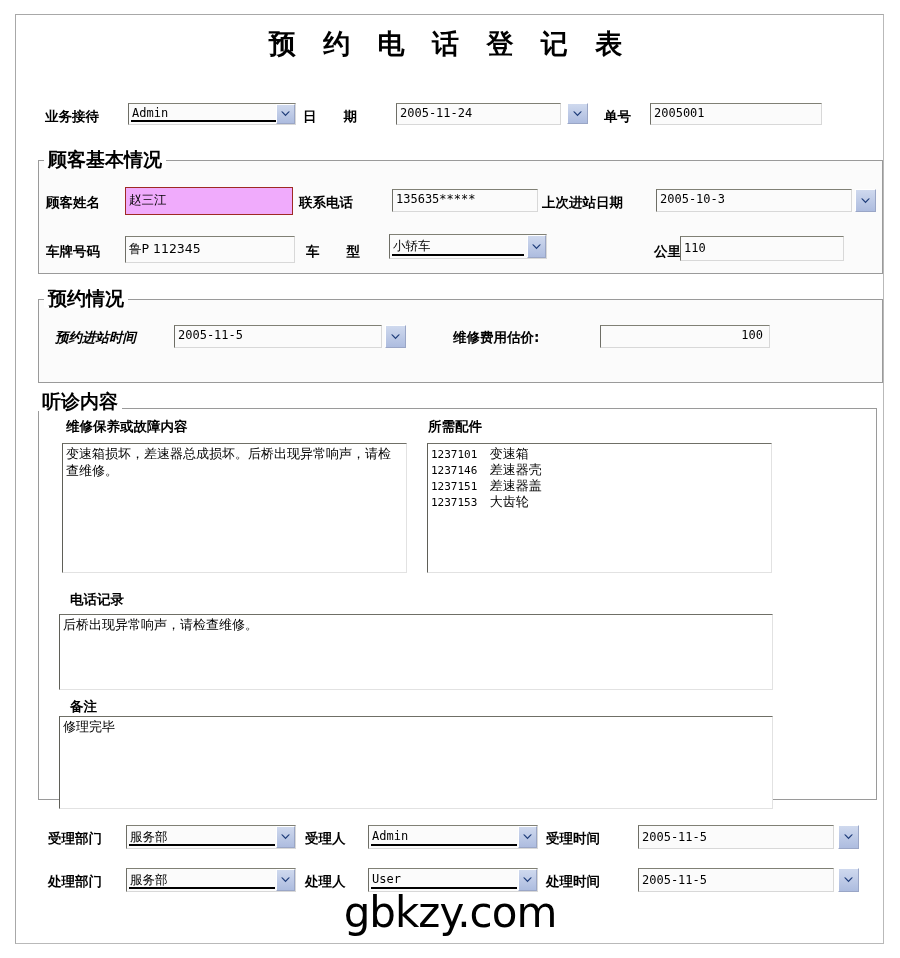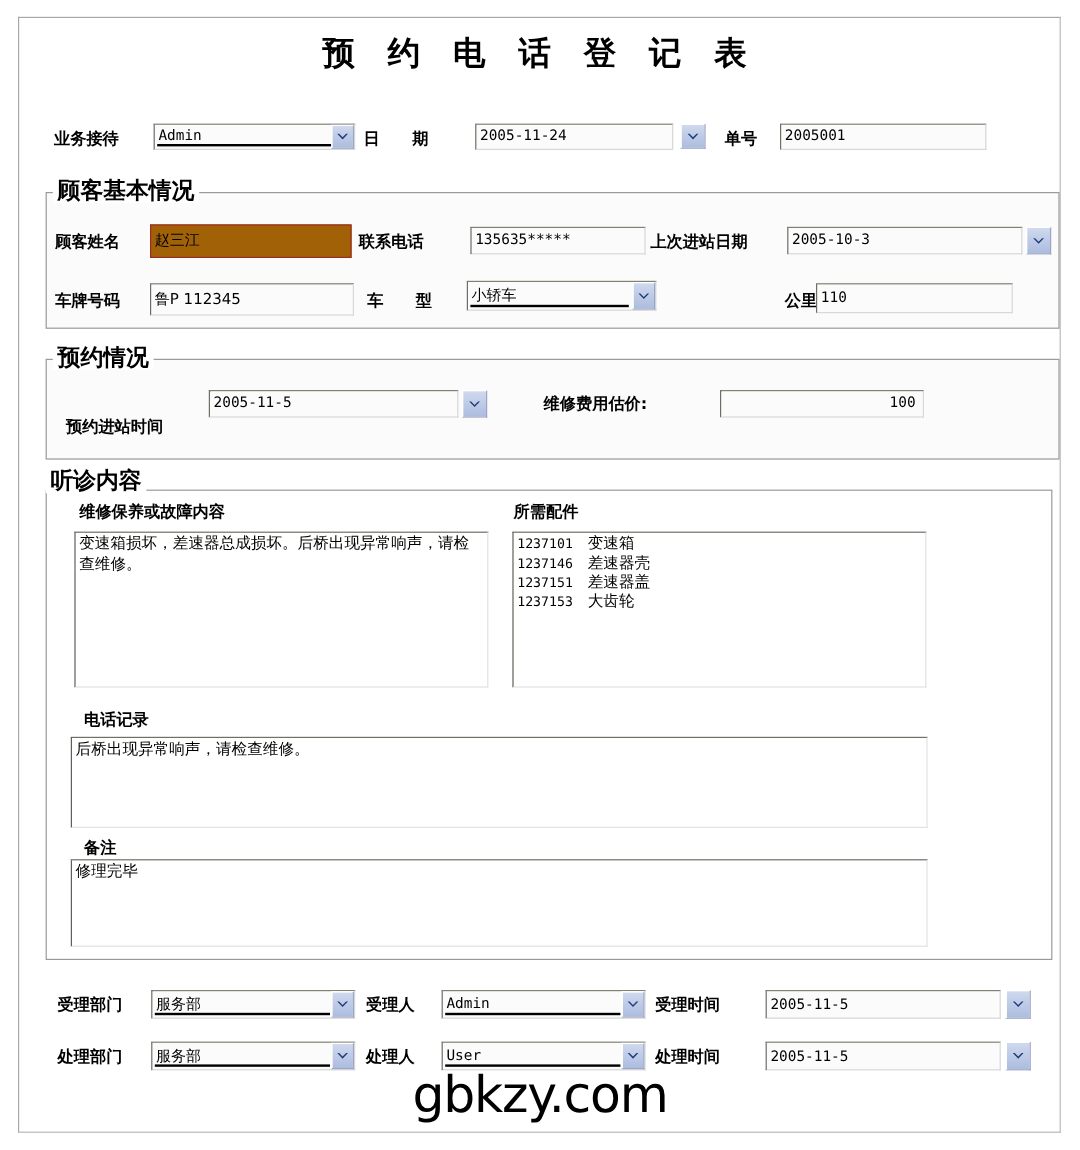--- a/index.html
+++ b/index.html
@@ -59,21 +59,21 @@
     line-height: 1.25;
     color: #000;
     overflow: hidden;
     white-space: nowrap;
   }
   .field.mono {
     font-family: "DejaVu Sans Mono", "Liberation Mono", monospace;
     font-size: 12px;
   }
   .field.red {
-    background: #a16207;
+    background: #f0abfc;
     border: 1.5px solid #9e2a24;
   }
   .field.num {
     text-align: right;
     padding-right: 6px;
   }
   
   .combo {
     position: absolute;
     box-sizing: border-box;
@@ -251,21 +251,21 @@
       </svg>
   </div>
 </div>
 
 <div class="lbl abs" style="left:613px; top:245px;margin-left:41px;">公里数</div>
 <div class="field mono abs" style="left:680px; top:236px; width:164px; height:25px; padding-top:4px;">110</div>
 
 <div class="group" style="left:38px; top:299px; width:845px; height:84px;"></div>
 <div class="group-title" style="left:44px; top:289px;">预约情况</div>
 
-<div class="lbl abs" style="left:55px; top:350px;">预约进站时间</div>
+<div class="lbl abs" style="left:55px; top:331px;font-style:italic;">预约进站时间</div>
 <div class="field mono abs" style="left:174px; top:325px; width:208px; height:23px;">2005-11-5</div>
 <div class="dropbtn standalone" style="left:385px; top:325px; height:23px;">
   <svg width="11" height="8" viewBox="0 0 11 8">
       <path d="M1 1.5 L5.5 6.2 L10 1.5 L8.4 1.5 L5.5 4.4 L2.6 1.5 Z" fill="#1f3d7a"></path>
     </svg>
 </div>
 
 <div class="lbl abs" style="left:453px; top:331px;">维修费用估价:</div>
 <div class="field mono num abs" style="left:600px; top:325px; width:170px; height:23px;">100</div>
 
@@ -280,21 +280,21 @@
   <div class="listrow"><span class="code">1237101</span><span>   </span><span>变速箱</span></div>
   <div class="listrow"><span class="code">1237146</span><span>   </span><span>差速器壳</span></div>
   <div class="listrow"><span class="code">1237151</span><span>   </span><span>差速器盖</span></div>
   <div class="listrow"><span class="code">1237153</span><span>   </span><span>大齿轮</span></div>
 </div>
 
 <div class="sub-title" style="left:70px; top:591px;">电话记录</div>
 <div class="textarea" style="left:59px; top:614px; width:714px; height:76px;">后桥出现异常响声，请检查维修。</div>
 
 <div class="sub-title" style="left:70px; top:698px;">备注</div>
-<div class="textarea" style="left:59px; top:716px; width:714px; height:73px;">修理完毕</div>
+<div class="textarea" style="left:59px; top:716px; width:714px; height:93px;">修理完毕</div>
 
 <div class="lbl abs" style="left:48px; top:832px;">受理部门</div>
 <div class="combo" style="left:126px; top:825px; width:170px; height:24px;">
   <div class="ctext" style="padding-top:3px;"><span>服务部</span><span class="uline" style="width:146px;"></span></div>
   <div class="dropbtn">
     <svg width="11" height="8" viewBox="0 0 11 8">
         <path d="M1 1.5 L5.5 6.2 L10 1.5 L8.4 1.5 L5.5 4.4 L2.6 1.5 Z" fill="#1f3d7a"></path>
       </svg>
   </div>
 </div>

